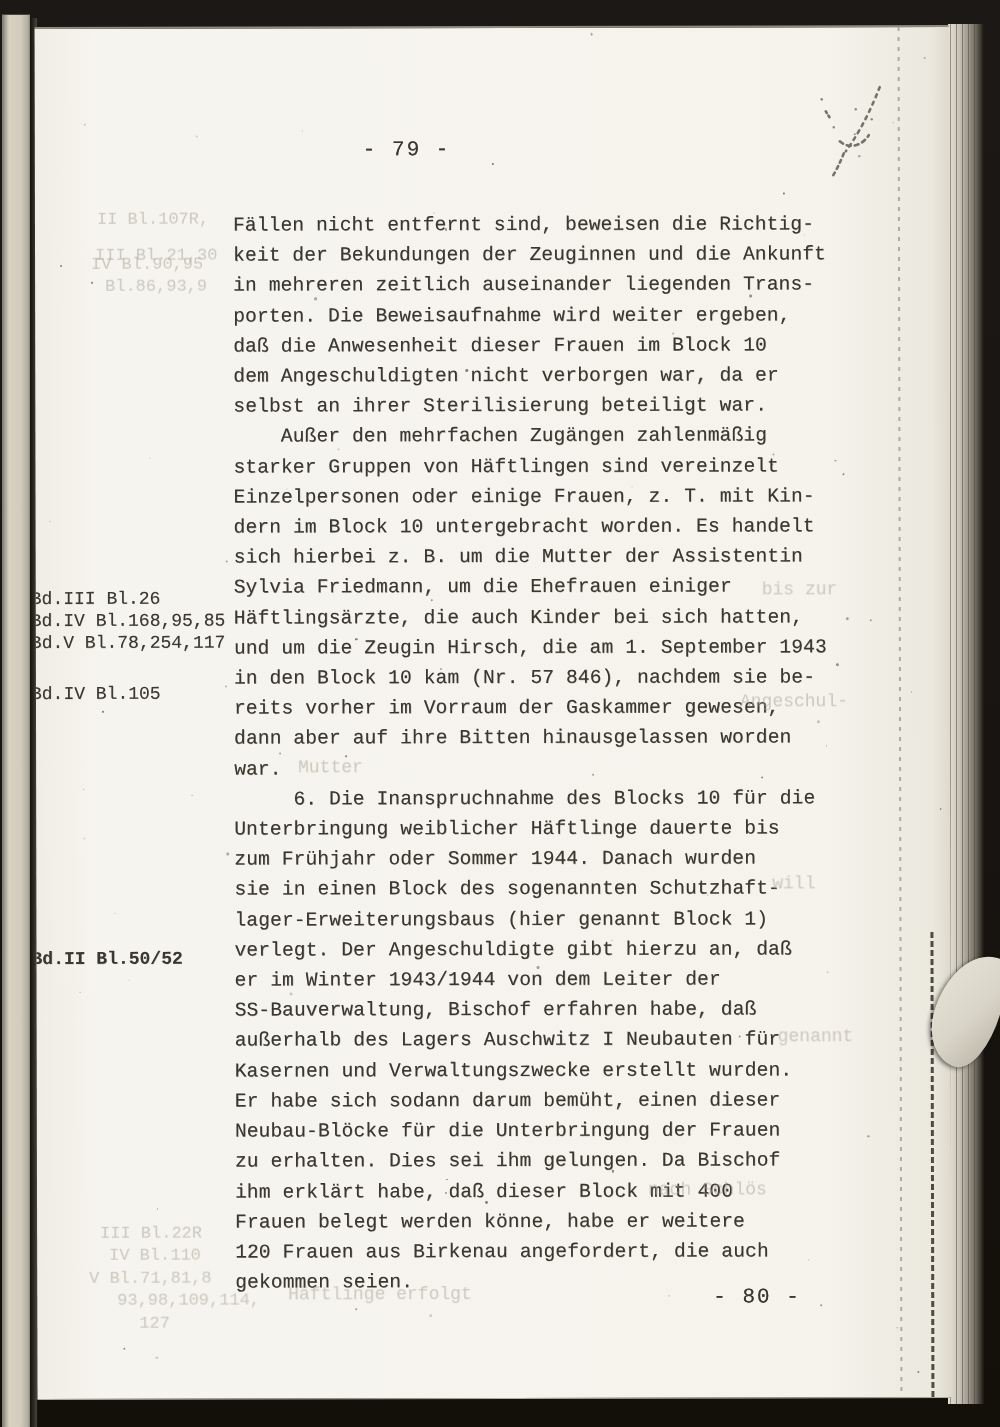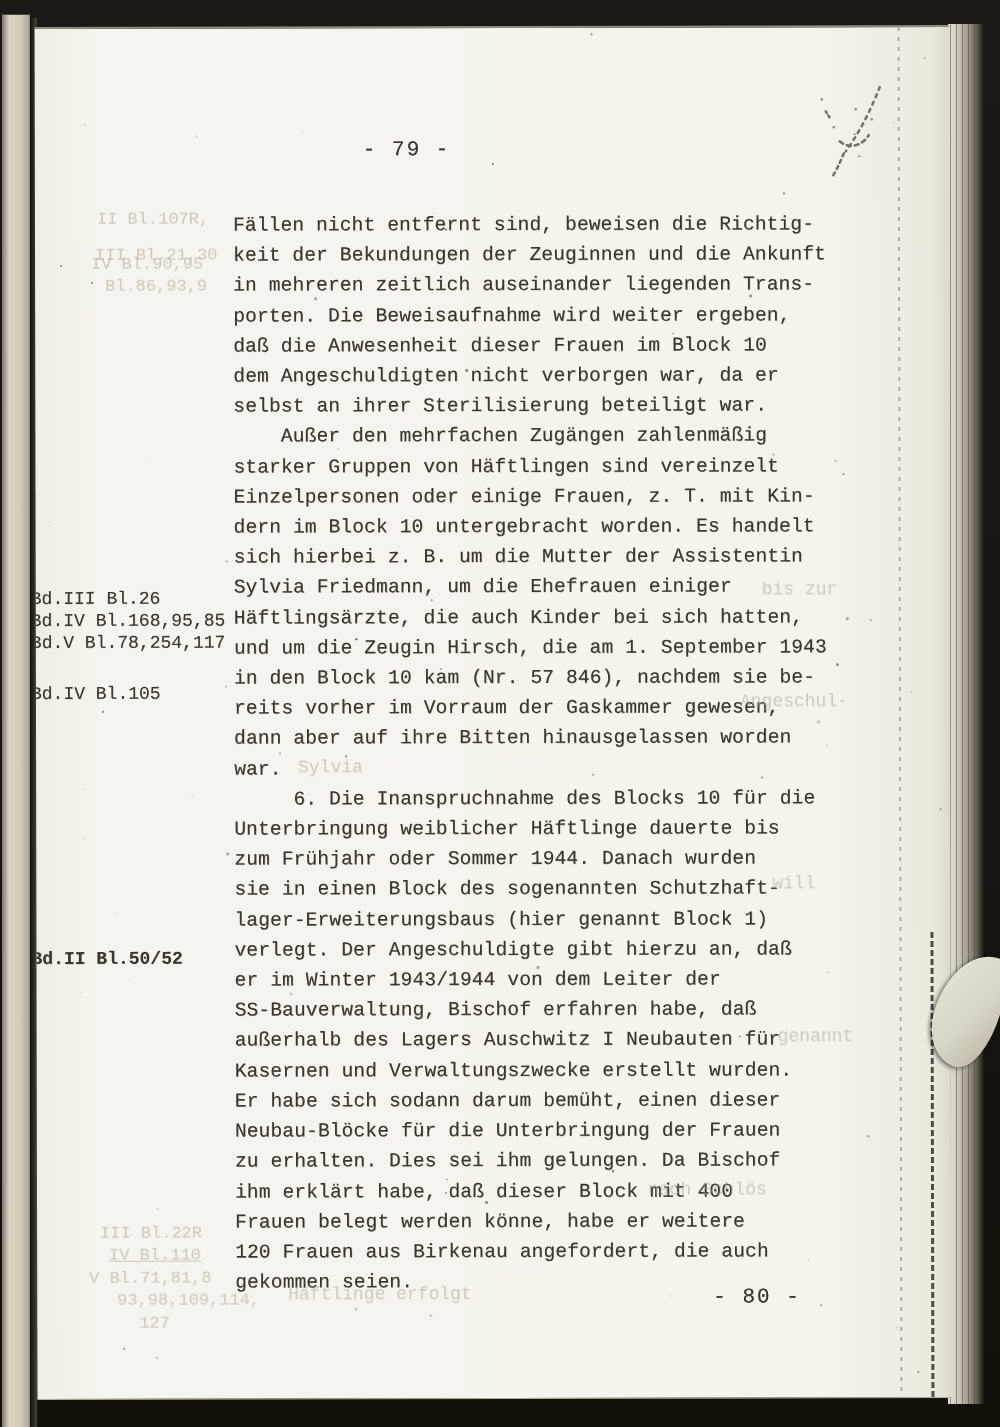--- a/index.html
+++ b/index.html
@@ -119,29 +119,29 @@
         <div class="line">Er habe sich sodann darum bemüht, einen dieser</div>
         <div class="line">Neubau-Blöcke für die Unterbringung der Frauen</div>
         <div class="line">zu erhalten. Dies sei ihm gelungen. Da Bischof</div>
         <div class="line">ihm erklärt habe, daß dieser Block mit 400</div>
         <div class="line">Frauen belegt werden könne, habe er weitere</div>
         <div class="line">120 Frauen aus Birkenau angefordert, die auch</div>
         <div class="line">gekommen seien.</div>
       </div>
     <div id="ghost-bottom">
         <div class="ghost note" style="position: absolute; left: 63px; top: 1194px;">III Bl.22R</div>
-        <div class="ghost note" style="position: absolute; left: 72px; top: 1216.4px; text-decoration: underline;">IV Bl.110</div>
+        <div class="ghost note" style="position: absolute; left: 72px; top: 1216.4px;">IV Bl.110</div>
         <div class="ghost note" style="position: absolute; left: 52px; top: 1238.8px;">V Bl.71,81,8</div>
         <div class="ghost note" style="position: absolute; left: 80px; top: 1261.2px;">93,98,109,114,</div>
         <div class="ghost note" style="position: absolute; left: 102px; top: 1283.6px;">127</div>
       </div>
     <div id="ghost-frags">
         <div class="ghost frag" style="position: absolute; left: 726px; top: 552px;">bis zur</div>
         <div class="ghost frag" style="position: absolute; left: 704px; top: 664px;">Angeschul-</div>
-        <div class="ghost frag" style="position: absolute; left: 262px; top: 729px;">Sylvia</div>
+        <div class="ghost frag" style="position: absolute; left: 262px; top: 729px;">Mutter</div>
         <div class="ghost frag" style="position: absolute; left: 736px; top: 846px;">will</div>
         <div class="ghost frag" style="position: absolute; left: 741px; top: 999px;">genannt</div>
         <div class="ghost frag" style="position: absolute; left: 611px; top: 1152px;">nach Schlös</div>
         <div class="ghost frag" style="position: absolute; left: 251px; top: 1256px;">Häftlinge erfolgt</div>
       </div>
 
     <div class="fold f1"></div>
     <div class="fold f2"></div>
 
     <div class="pagenum bottom">- 80 -</div>

